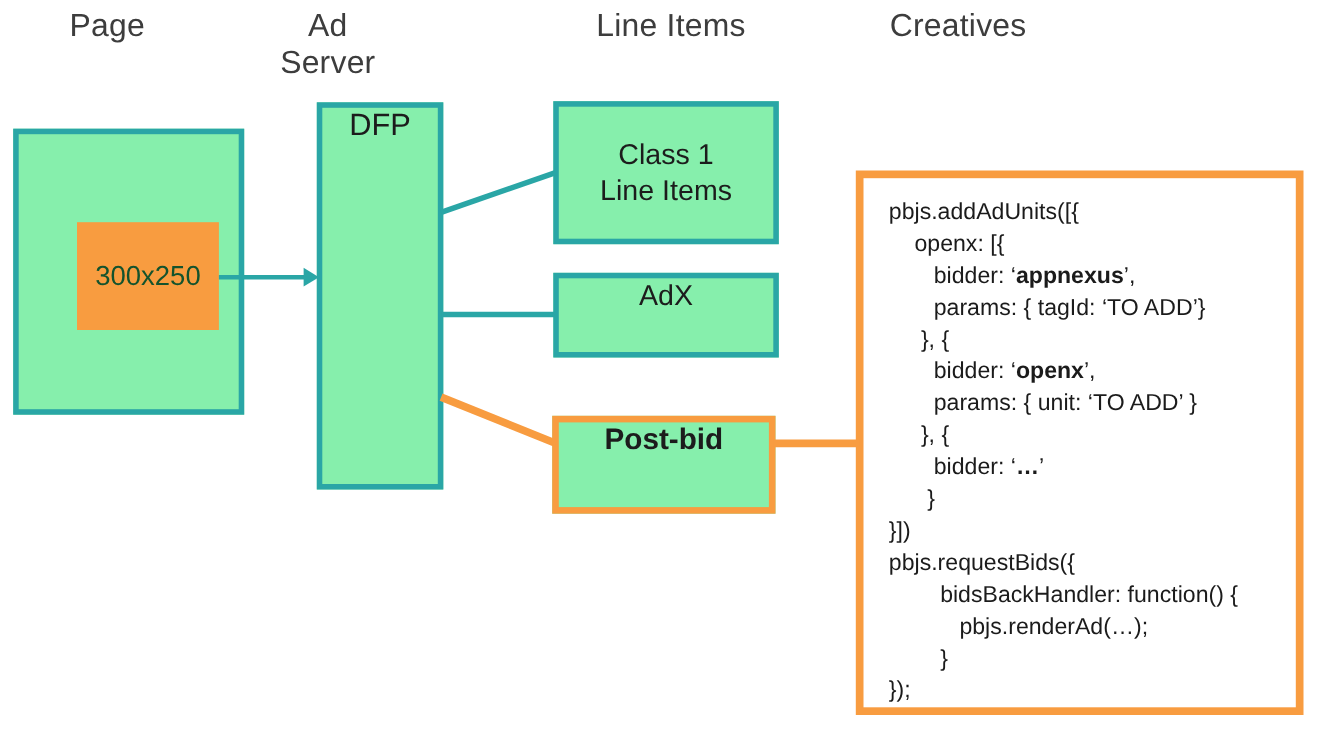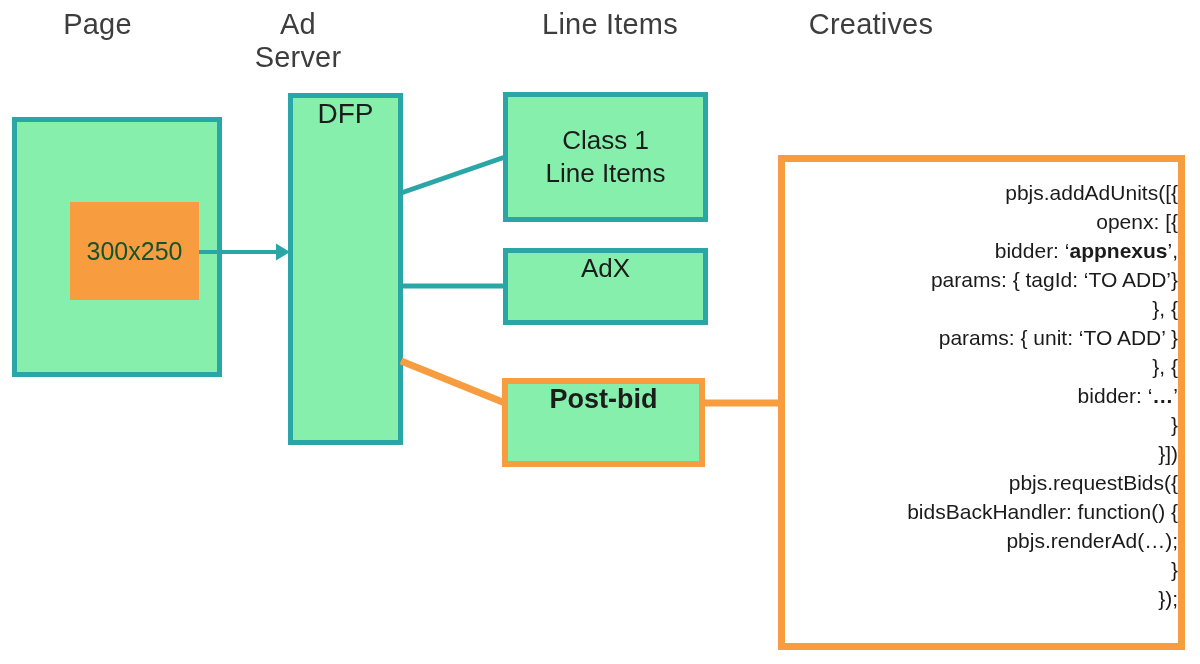--- a/index.html
+++ b/index.html
@@ -61,21 +61,20 @@
   #code-box {
     position: absolute;
     left: 778px; top: 155px; width: 407px; height: 495px;
     border: 7px solid var(--orange, #f89c40);
     box-sizing: border-box;
     background: #ffffff;
   }
   #code-block {
     padding: 16px 0 0 23px;
     color: #1b1b1b;
-    text-align: right;
   }
   .code-line {
     white-space: pre;
     font-size: 21px;
     line-height: 29px;
     font-family: "Liberation Sans", sans-serif;
   }
   #connector-svg {
     position: absolute;
     left: 0; top: 0;
@@ -112,20 +111,21 @@
     <span>Post-bid</span>
   </div>
 
   <div id="code-box">
     <div id="code-block">
         <div class="code-line"><span>pbjs.addAdUnits([{</span></div>
         <div class="code-line"><span>    openx: [{</span></div>
         <div class="code-line"><span>       bidder: ‘</span><span style="font-weight: bold;">appnexus</span><span>’,</span></div>
         <div class="code-line"><span>       params: { tagId: ‘TO ADD’}</span></div>
         <div class="code-line"><span>     }, {</span></div>
+        <div class="code-line"><span>       bidder: ‘</span><span style="font-weight: bold;">openx</span><span>’,</span></div>
         <div class="code-line"><span>       params: { unit: ‘TO ADD’ }</span></div>
         <div class="code-line"><span>     }, {</span></div>
         <div class="code-line"><span>       bidder: ‘</span><span style="font-weight: bold;">…</span><span>’</span></div>
         <div class="code-line"><span>      }</span></div>
         <div class="code-line"><span>}])</span></div>
         <div class="code-line"><span>pbjs.requestBids({</span></div>
         <div class="code-line"><span>        bidsBackHandler: function() {</span></div>
         <div class="code-line"><span>           pbjs.renderAd(…);</span></div>
         <div class="code-line"><span>        }</span></div>
         <div class="code-line"><span>});</span></div>

